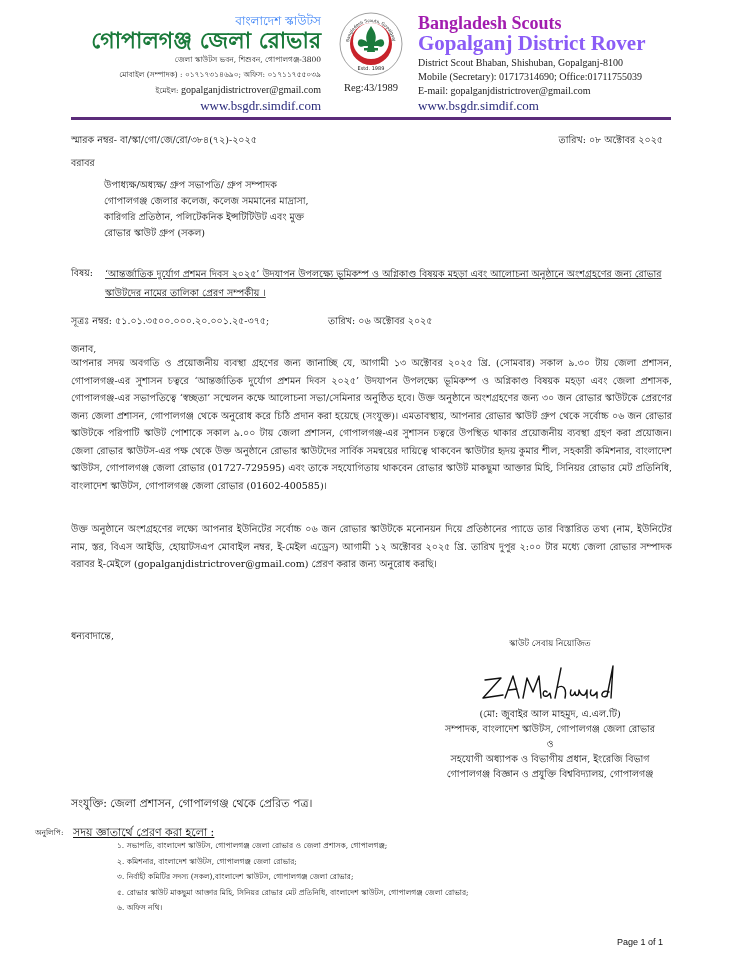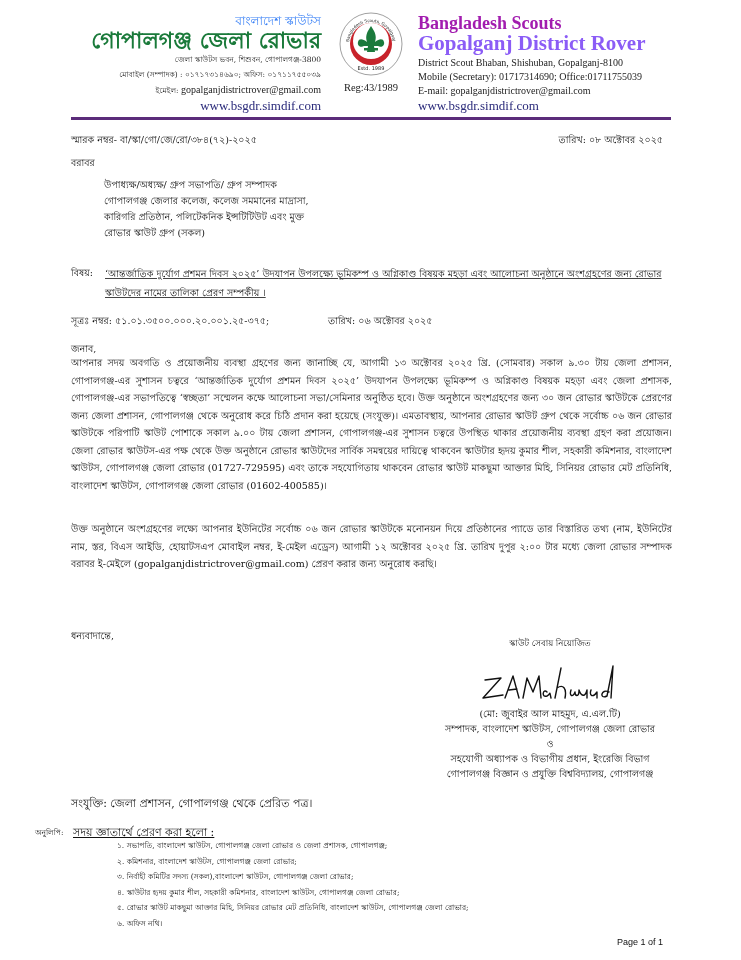--- a/index.html
+++ b/index.html
@@ -136,19 +136,18 @@
   </div>
 
   <div class="txt attach">সংযুক্তি: জেলা প্রশাসন, গোপালগঞ্জ থেকে প্রেরিত পত্র।</div>
 
   <div class="txt small cc-lbl">অনুলিপি:</div>
   <div class="txt small cc-head">সদয় জ্ঞাতার্থে প্রেরণ করা হলো :</div>
   <ul class="txt small cc-list">
     <li>১. সভাপতি, বাংলাদেশ স্কাউটস, গোপালগঞ্জ জেলা রোভার ও জেলা প্রশাসক, গোপালগঞ্জ;</li>
     <li>২. কমিশনার, বাংলাদেশ স্কাউটস, গোপালগঞ্জ জেলা রোভার;</li>
     <li>৩. নির্বাহী কমিটির সদস্য (সকল),বাংলাদেশ স্কাউটস, গোপালগঞ্জ জেলা রোভার;</li>
-    <li>৪. স্কাউটার হৃদয় কুমার শীল, সহকারী কমিশনার, বাংলাদেশ স্কাউটস, গোপালগঞ্জ জেলা রোভার;</li>
     <li>৫. রোভার স্কাউট মাকছুমা আক্তার মিহি, সিনিয়র রোভার মেট প্রতিনিধি, বাংলাদেশ স্কাউটস, গোপালগঞ্জ জেলা রোভার;</li>
     <li>৬. অফিস নথি।</li>
   </ul>
 
   <div class="txt pager">Page 1 of 1</div>
 </div>
 
 </body></html>

